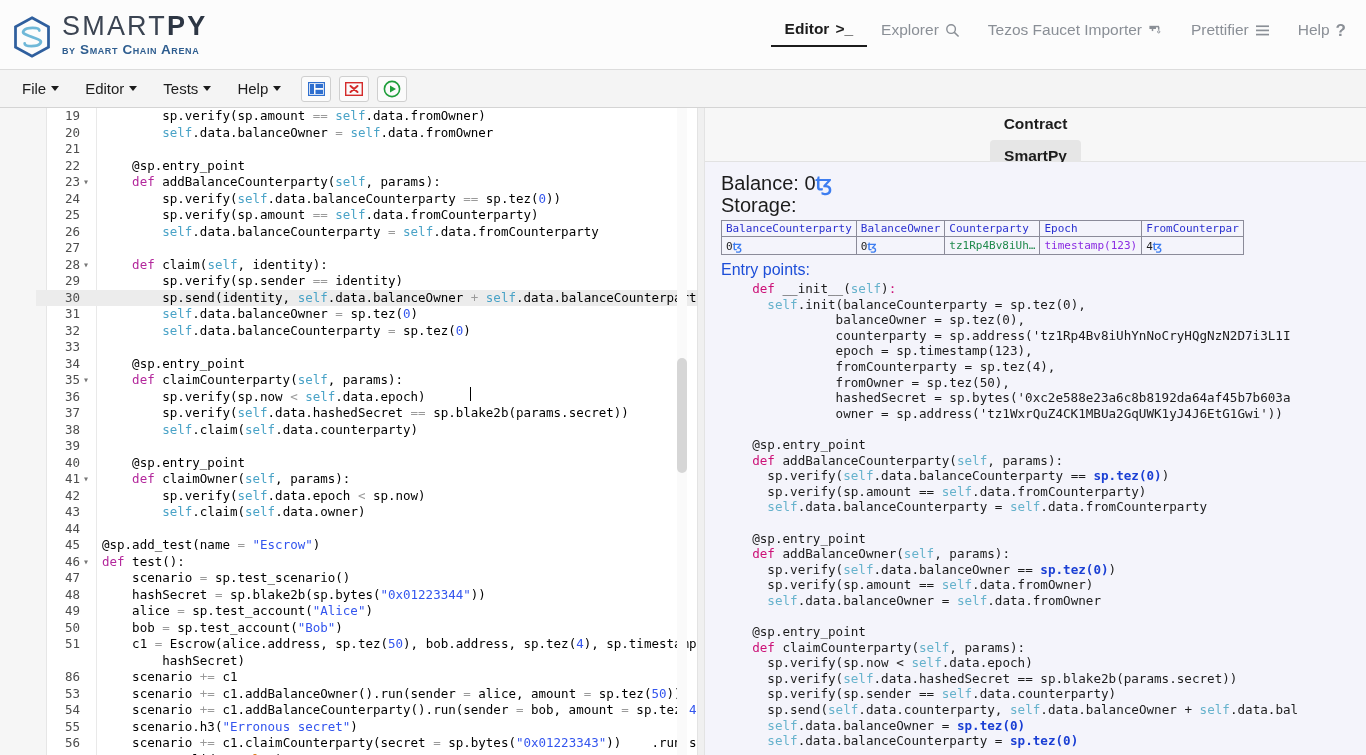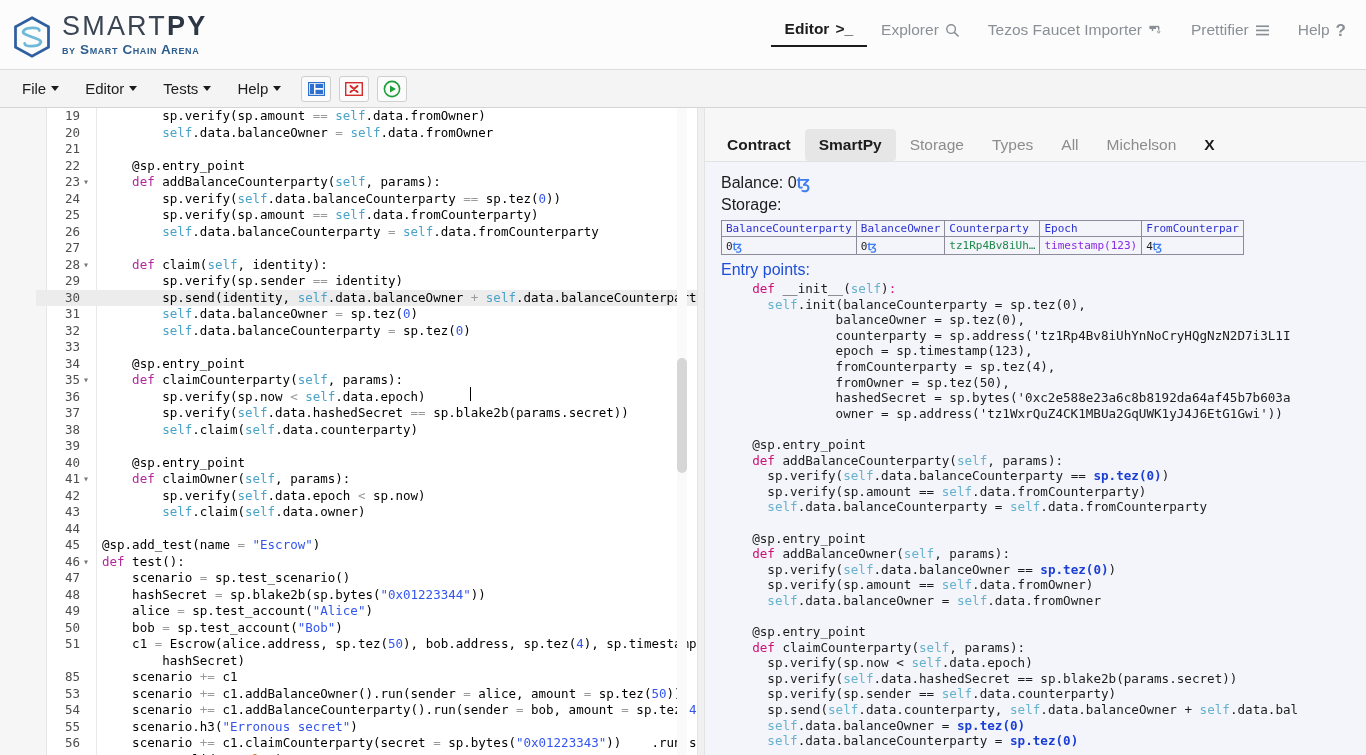--- a/index.html
+++ b/index.html
@@ -68,29 +68,29 @@
            left:470px; top:279px; }
 
   
   #ed-scrollbar { position:absolute; right:10px; top:0; width:10px; height:100%;
                   background:#fafafa; }
   #ed-thumb { position:absolute; right:10px; top:250px; width:10px; height:115px;
               background:#d6d6d6; border-radius:5px; }
 
   
   #tabstrip { height:54px; background:#f7f7f7; border-bottom:1px solid #e2e2e2;
-              display:flex; align-items:flex-end; padding:0 8px; }
+              display:flex; align-items:center; padding:0 8px;flex-direction:column; }
   .otab { font-size:15.5px; padding:7px 14px; border-radius:4px; cursor:pointer;
           color:#8c8c8c; white-space:nowrap; }
   .otab.strong { color:#1c1c1c; font-weight:700; }
   .otab.selected { color:#1c1c1c; font-weight:700; background:#e6e6e6; }
 
   #out-body { background:#f4f4fb; height:calc(100% - 54px); padding:10px 0 0 8px;
               overflow:hidden; position:relative; }
-  .out-head { font-size:16px; color:#1c1c1c; line-height:22px; padding-left:8px; }
+  .out-head { font-size:20px; color:#1c1c1c; line-height:22px; padding-left:8px; }
   .tez { color:#3d7df0; font-weight:600; }
 
   
   #storage-table { border-collapse:collapse; margin:4px 0 4px 8px; table-layout:auto;
                    font-family:"DejaVu Sans Mono", monospace; font-size:11px; }
   #storage-table th, #storage-table td { border:1px solid #8b8b99; padding:1px 4px;
                    text-align:left; white-space:nowrap; background:#f4f4fb; }
   #storage-table th { color:#2b31d0; font-weight:400; }
   .v-addr { color:#1f8a4c; }
   .v-ts   { color:#8a2be2; }
@@ -231,21 +231,21 @@
           <div class="code-line"><div class="gutter-wrap"><span>43</span></div><div class="ln-code">        <span class="slf">self</span>.claim(<span class="slf">self</span>.data.owner)</div></div>
           <div class="code-line"><div class="gutter-wrap"><span>44</span></div><div class="ln-code">&nbsp;</div></div>
           <div class="code-line"><div class="gutter-wrap"><span>45</span></div><div class="ln-code">@sp.add_test(name <span class="op">=</span> <span class="st">"Escrow"</span>)</div></div>
           <div class="code-line"><div class="gutter-wrap"><span>46</span><span style="position:absolute;right:3px;top:0;color:#777;font-size:10px">▾</span></div><div class="ln-code"><span class="k">def</span> test():</div></div>
           <div class="code-line"><div class="gutter-wrap"><span>47</span></div><div class="ln-code">    scenario <span class="op">=</span> sp.test_scenario()</div></div>
           <div class="code-line"><div class="gutter-wrap"><span>48</span></div><div class="ln-code">    hashSecret <span class="op">=</span> sp.blake2b(sp.bytes(<span class="st">"0x01223344"</span>))</div></div>
           <div class="code-line"><div class="gutter-wrap"><span>49</span></div><div class="ln-code">    alice <span class="op">=</span> sp.test_account(<span class="st">"Alice"</span>)</div></div>
           <div class="code-line"><div class="gutter-wrap"><span>50</span></div><div class="ln-code">    bob <span class="op">=</span> sp.test_account(<span class="st">"Bob"</span>)</div></div>
           <div class="code-line"><div class="gutter-wrap"><span>51</span></div><div class="ln-code">    c1 <span class="op">=</span> Escrow(alice.address, sp.tez(<span class="nm">50</span>), bob.address, sp.tez(<span class="nm">4</span>), sp.timestamp(<span class="nm">123</span>),</div></div>
           <div class="code-line"><div class="gutter-wrap"><span></span></div><div class="ln-code">        hashSecret)</div></div>
-          <div class="code-line"><div class="gutter-wrap"><span>85</span></div><div class="ln-code">    scenario <span class="op">+=</span> c1</div></div>
+          <div class="code-line"><div class="gutter-wrap"><span>86</span></div><div class="ln-code">    scenario <span class="op">+=</span> c1</div></div>
           <div class="code-line"><div class="gutter-wrap"><span>53</span></div><div class="ln-code">    scenario <span class="op">+=</span> c1.addBalanceOwner().run(sender <span class="op">=</span> alice, amount <span class="op">=</span> sp.tez(<span class="nm">50</span>))</div></div>
           <div class="code-line"><div class="gutter-wrap"><span>54</span></div><div class="ln-code">    scenario <span class="op">+=</span> c1.addBalanceCounterparty().run(sender <span class="op">=</span> bob, amount <span class="op">=</span> sp.tez(<span class="nm">4</span>))</div></div>
           <div class="code-line"><div class="gutter-wrap"><span>55</span></div><div class="ln-code">    scenario.h3(<span class="st">"Erronous secret"</span>)</div></div>
           <div class="code-line"><div class="gutter-wrap"><span>56</span></div><div class="ln-code">    scenario <span class="op">+=</span> c1.claimCounterparty(secret <span class="op">=</span> sp.bytes(<span class="st">"0x01223343"</span>))    .run(sender  bob</div></div>
           <div class="code-line"><div class="gutter-wrap"><span></span></div><div class="ln-code">        , valid <span class="op">=</span> <span class="bl">False</span>)</div></div>
         </div>
     </div>
     <div id="caret"></div>
     <div id="ed-scrollbar"></div>
     <div id="ed-thumb"></div>

